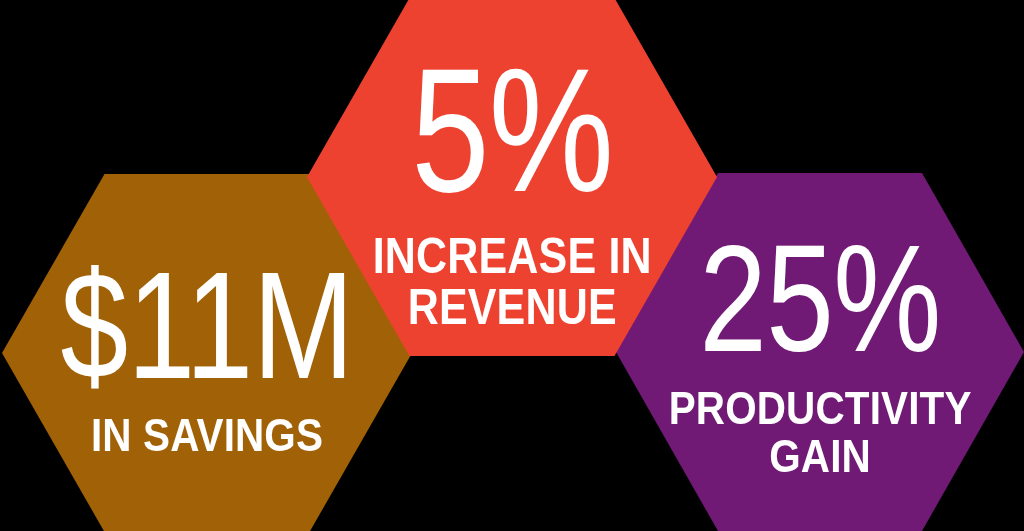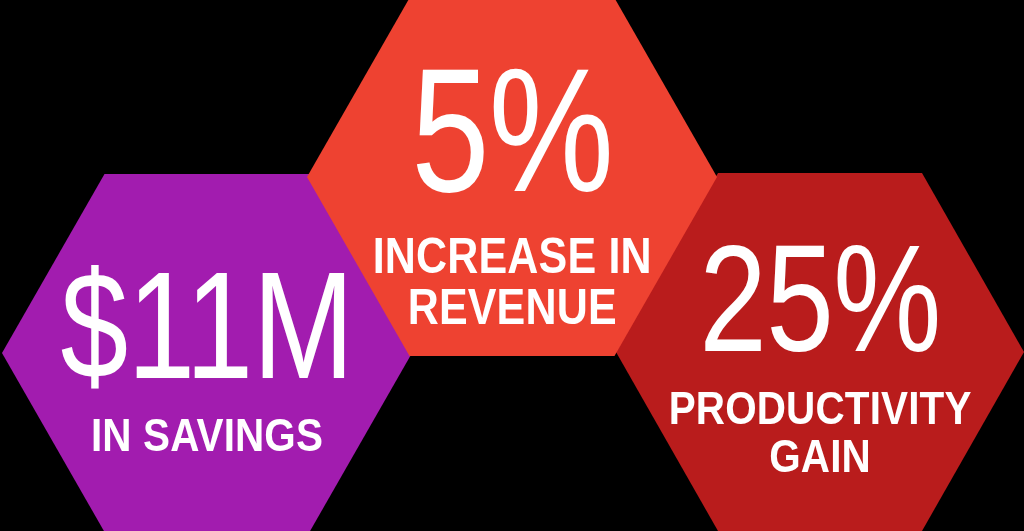--- a/index.html
+++ b/index.html
@@ -94,26 +94,26 @@
 
   
   .hex-right .stat-value { font-size: 152px; margin-top: 2px; }
   .hex-right .stat-label { font-size: 47px; margin-top: 14px; }
 </style>
 </head>
 <body>
 
 <div id="infographic" style="background: rgb(0, 0, 0);">
 
-  <div class="hex hex-left" style="background: #a21caf; color: rgb(255, 255, 255);">
+  <div class="hex hex-left" style="background: #a16207; color: rgb(255, 255, 255);">
     <div class="stat-value">$11M</div>
     <div class="stat-label">IN SAVINGS</div>
   </div>
 
-  <div class="hex hex-right" style="background: #b91c1c; color: rgb(255, 255, 255);">
+  <div class="hex hex-right" style="background: #701a75; color: rgb(255, 255, 255);">
     <div class="stat-value">25%</div>
     <div class="stat-label">PRODUCTIVITY
 GAIN</div>
   </div>
 
   <div class="hex hex-mid" style="background: rgb(238, 66, 49); color: rgb(255, 255, 255);">
     <div class="stat-value">5%</div>
     <div class="stat-label">INCREASE IN
 REVENUE</div>
   </div>

